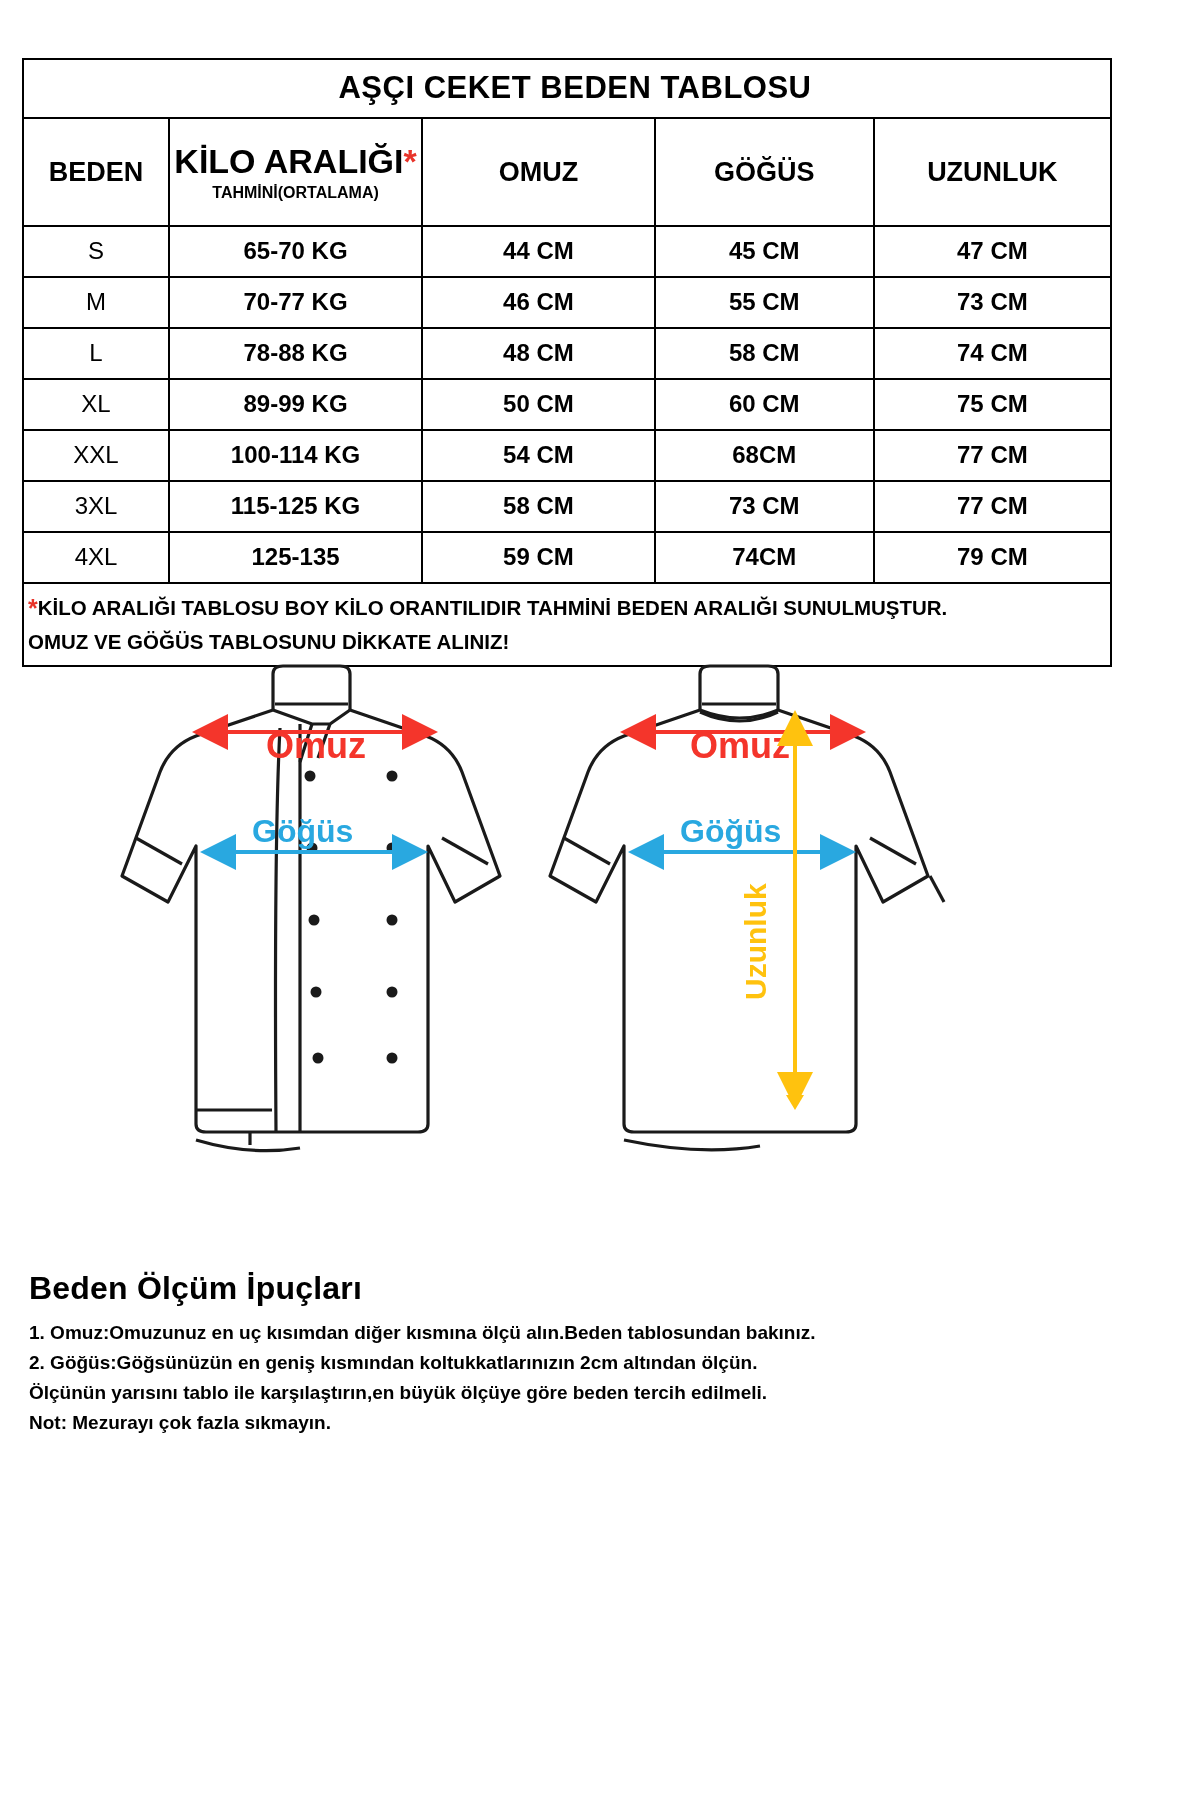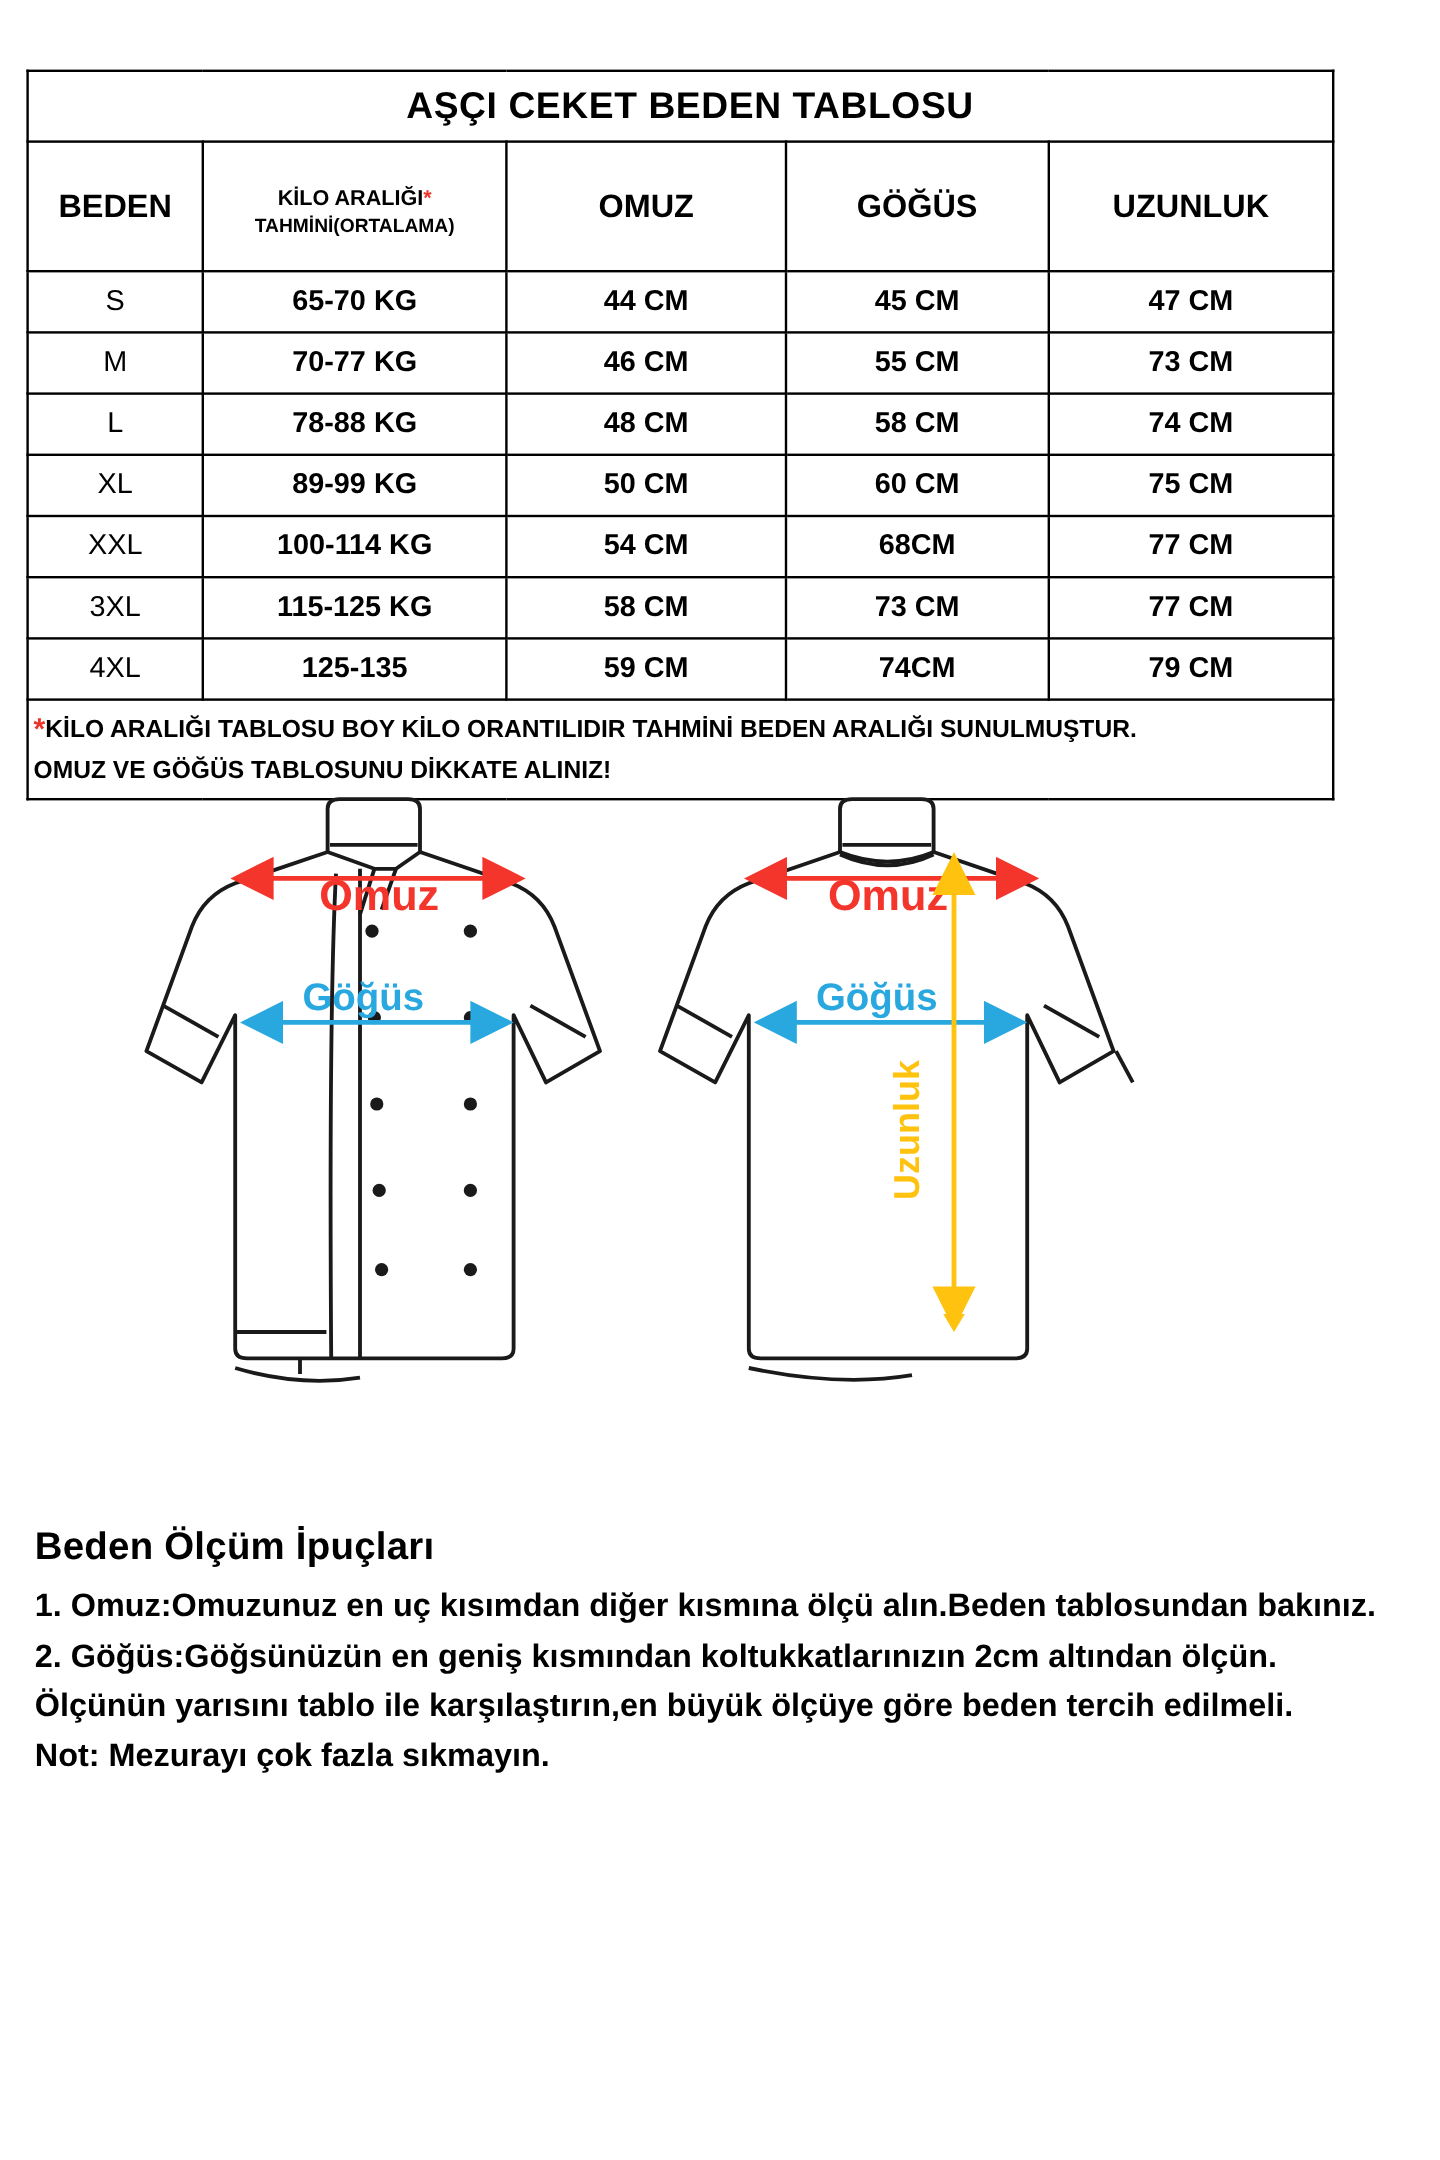--- a/index.html
+++ b/index.html
@@ -48,21 +48,21 @@
     padding: 10px 0 11px 16px;
     border-top: 2px solid #000 !important;
   }
   .hdr-cell {
     font-size: 27px;
     font-weight: bold;
     padding: 10px 2px;
     height: 86px;
   }
   .hdr-kilo-main {
-    font-size: 18px;
+    font-size: 34px;
     font-weight: bold;
     line-height: 1.16;
   }
   .hdr-kilo-main .star {
     color: #e8342a;
     font-weight: bold;
   }
   .hdr-kilo-sub {
     font-size: 16px;
     font-weight: bold;
@@ -109,21 +109,21 @@
     top: 1270px;
     width: 1120px;
   }
   .tips h2 {
     font-size: 32px;
     font-weight: bold;
     margin: 0 0 12px 0;
     letter-spacing: 0.2px;
   }
   .tips p {
-    font-size: 27px;
+    font-size: 19px;
     font-weight: bold;
     margin: 0 0 3px 0;
     line-height: 1.43;
   }
 </style>
 </head>
 <body>
 
 <div class="page">
 

